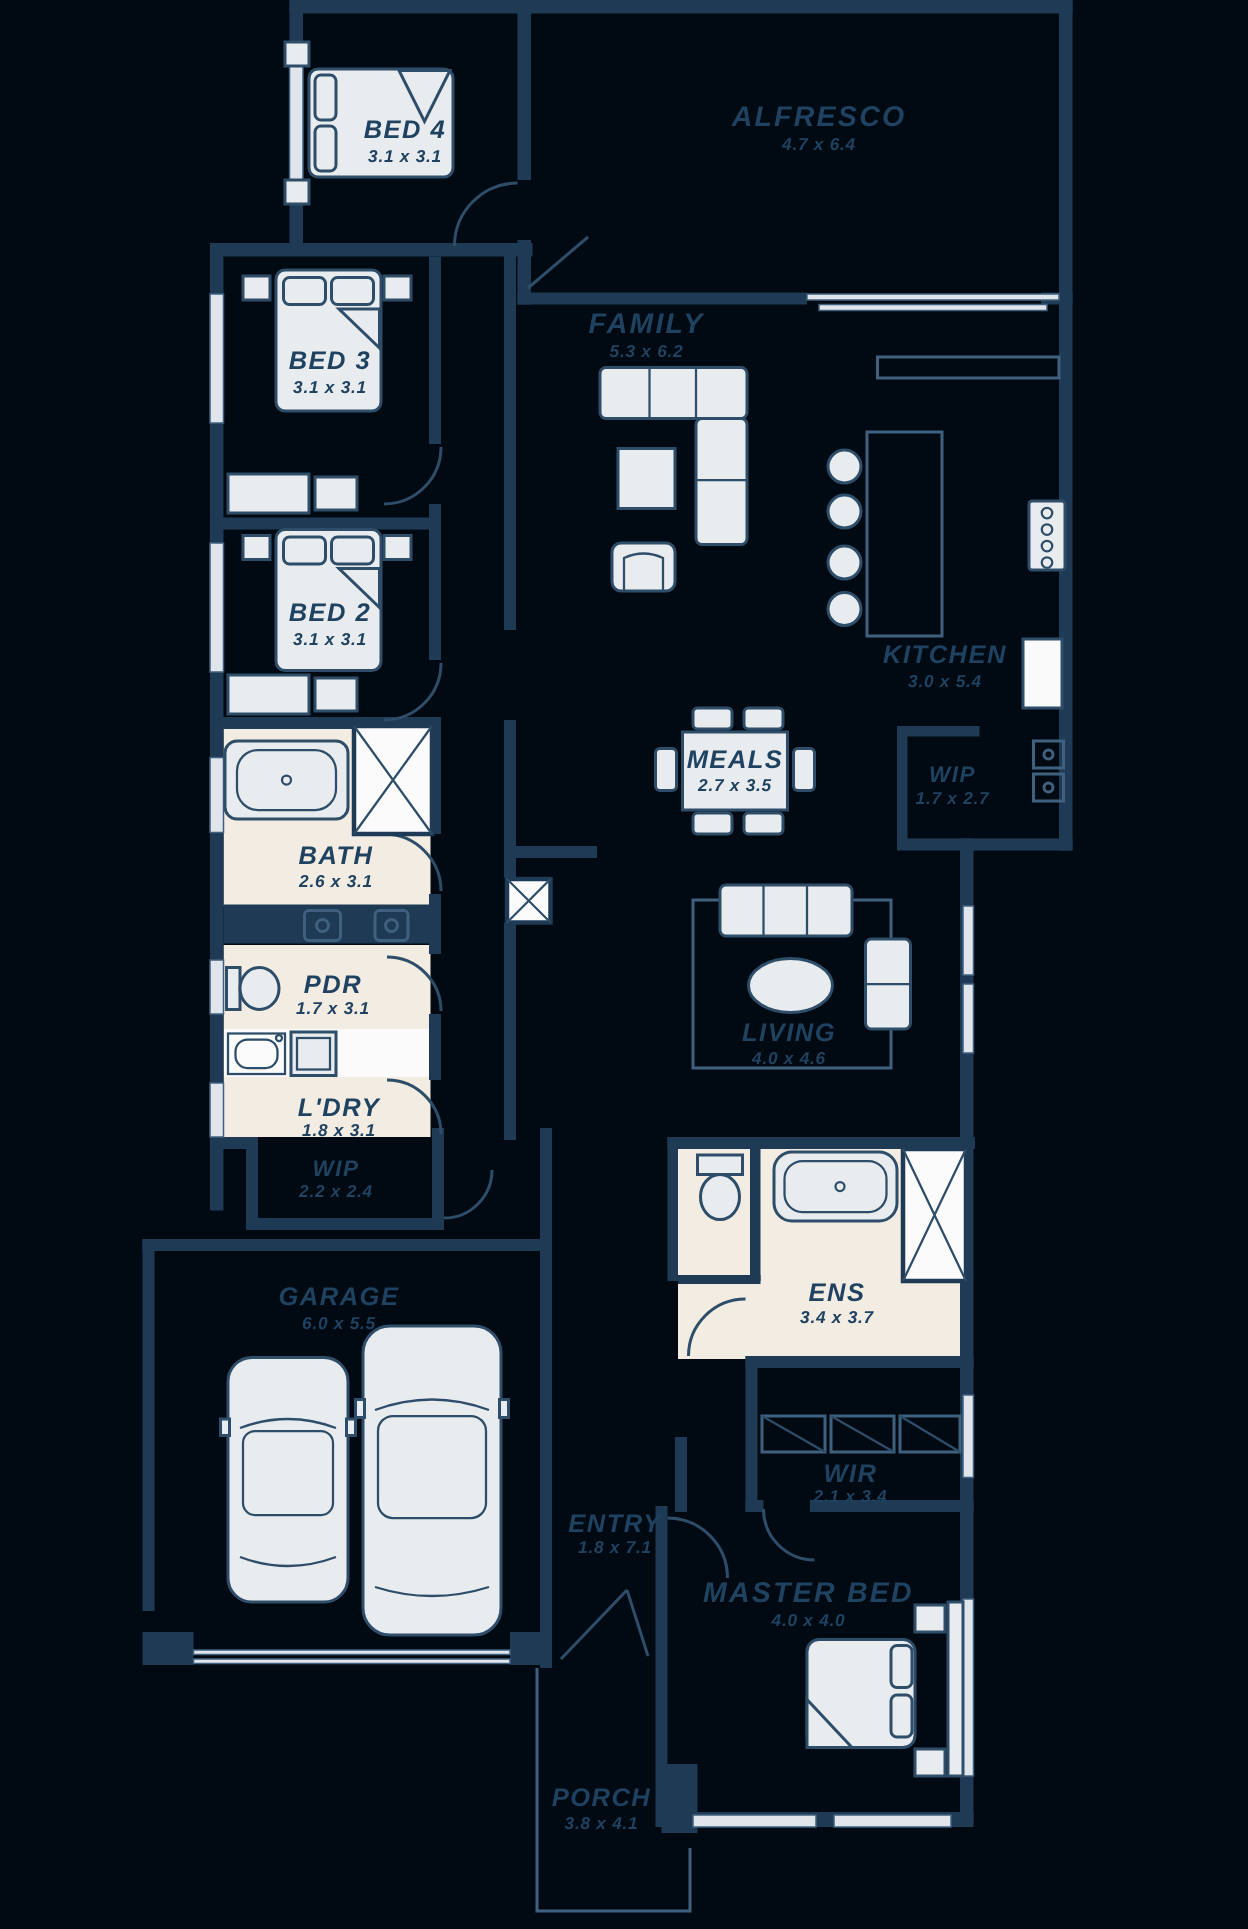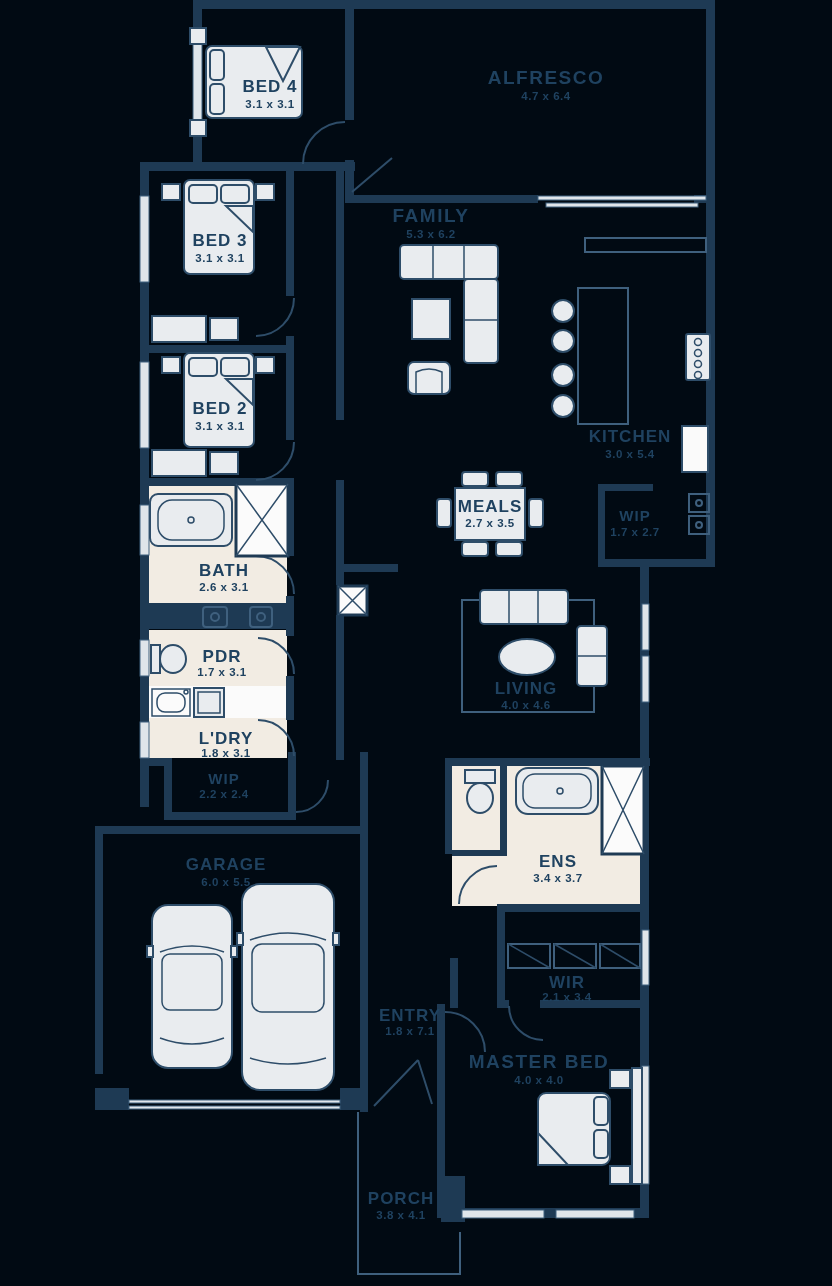--- a/index.html
+++ b/index.html
@@ -1,16 +1,16 @@
 <!DOCTYPE html>
 <html><head>
 <meta charset="utf-8">
 <style>
   html,body{margin:0;padding:0;background:#010a13;}
-  .stage{position:relative;width:832px;height:1286px;background:#010a13;overflow:hidden;}
+  .stage{position:relative;width:832px;height:1286px;background:#010a13;overflow:hidden;font-style:italic;}
   svg{display:block}
   text{font-family:"Liberation Sans", sans-serif;font-weight:bold;fill:#20456400;}
   .lbl{fill:#1f4260;font-size:19px;letter-spacing:1.5px;}
   .lbl-m{fill:#1f4260;font-size:17px;letter-spacing:1px;}
   .lbl-s{fill:#1f4260;font-size:15px;letter-spacing:1px;}
   .dims{fill:#1f4260;font-size:11.5px;letter-spacing:.5px;}
   .wall{fill:#1e3a54;}
   .win{fill:#dfe5ea;stroke:#3f607e;stroke-width:1;}
   .furn{fill:#e9ecef;stroke:#2e4d69;stroke-width:2;}
   .thin{fill:none;stroke:#3f607e;stroke-width:2;}

